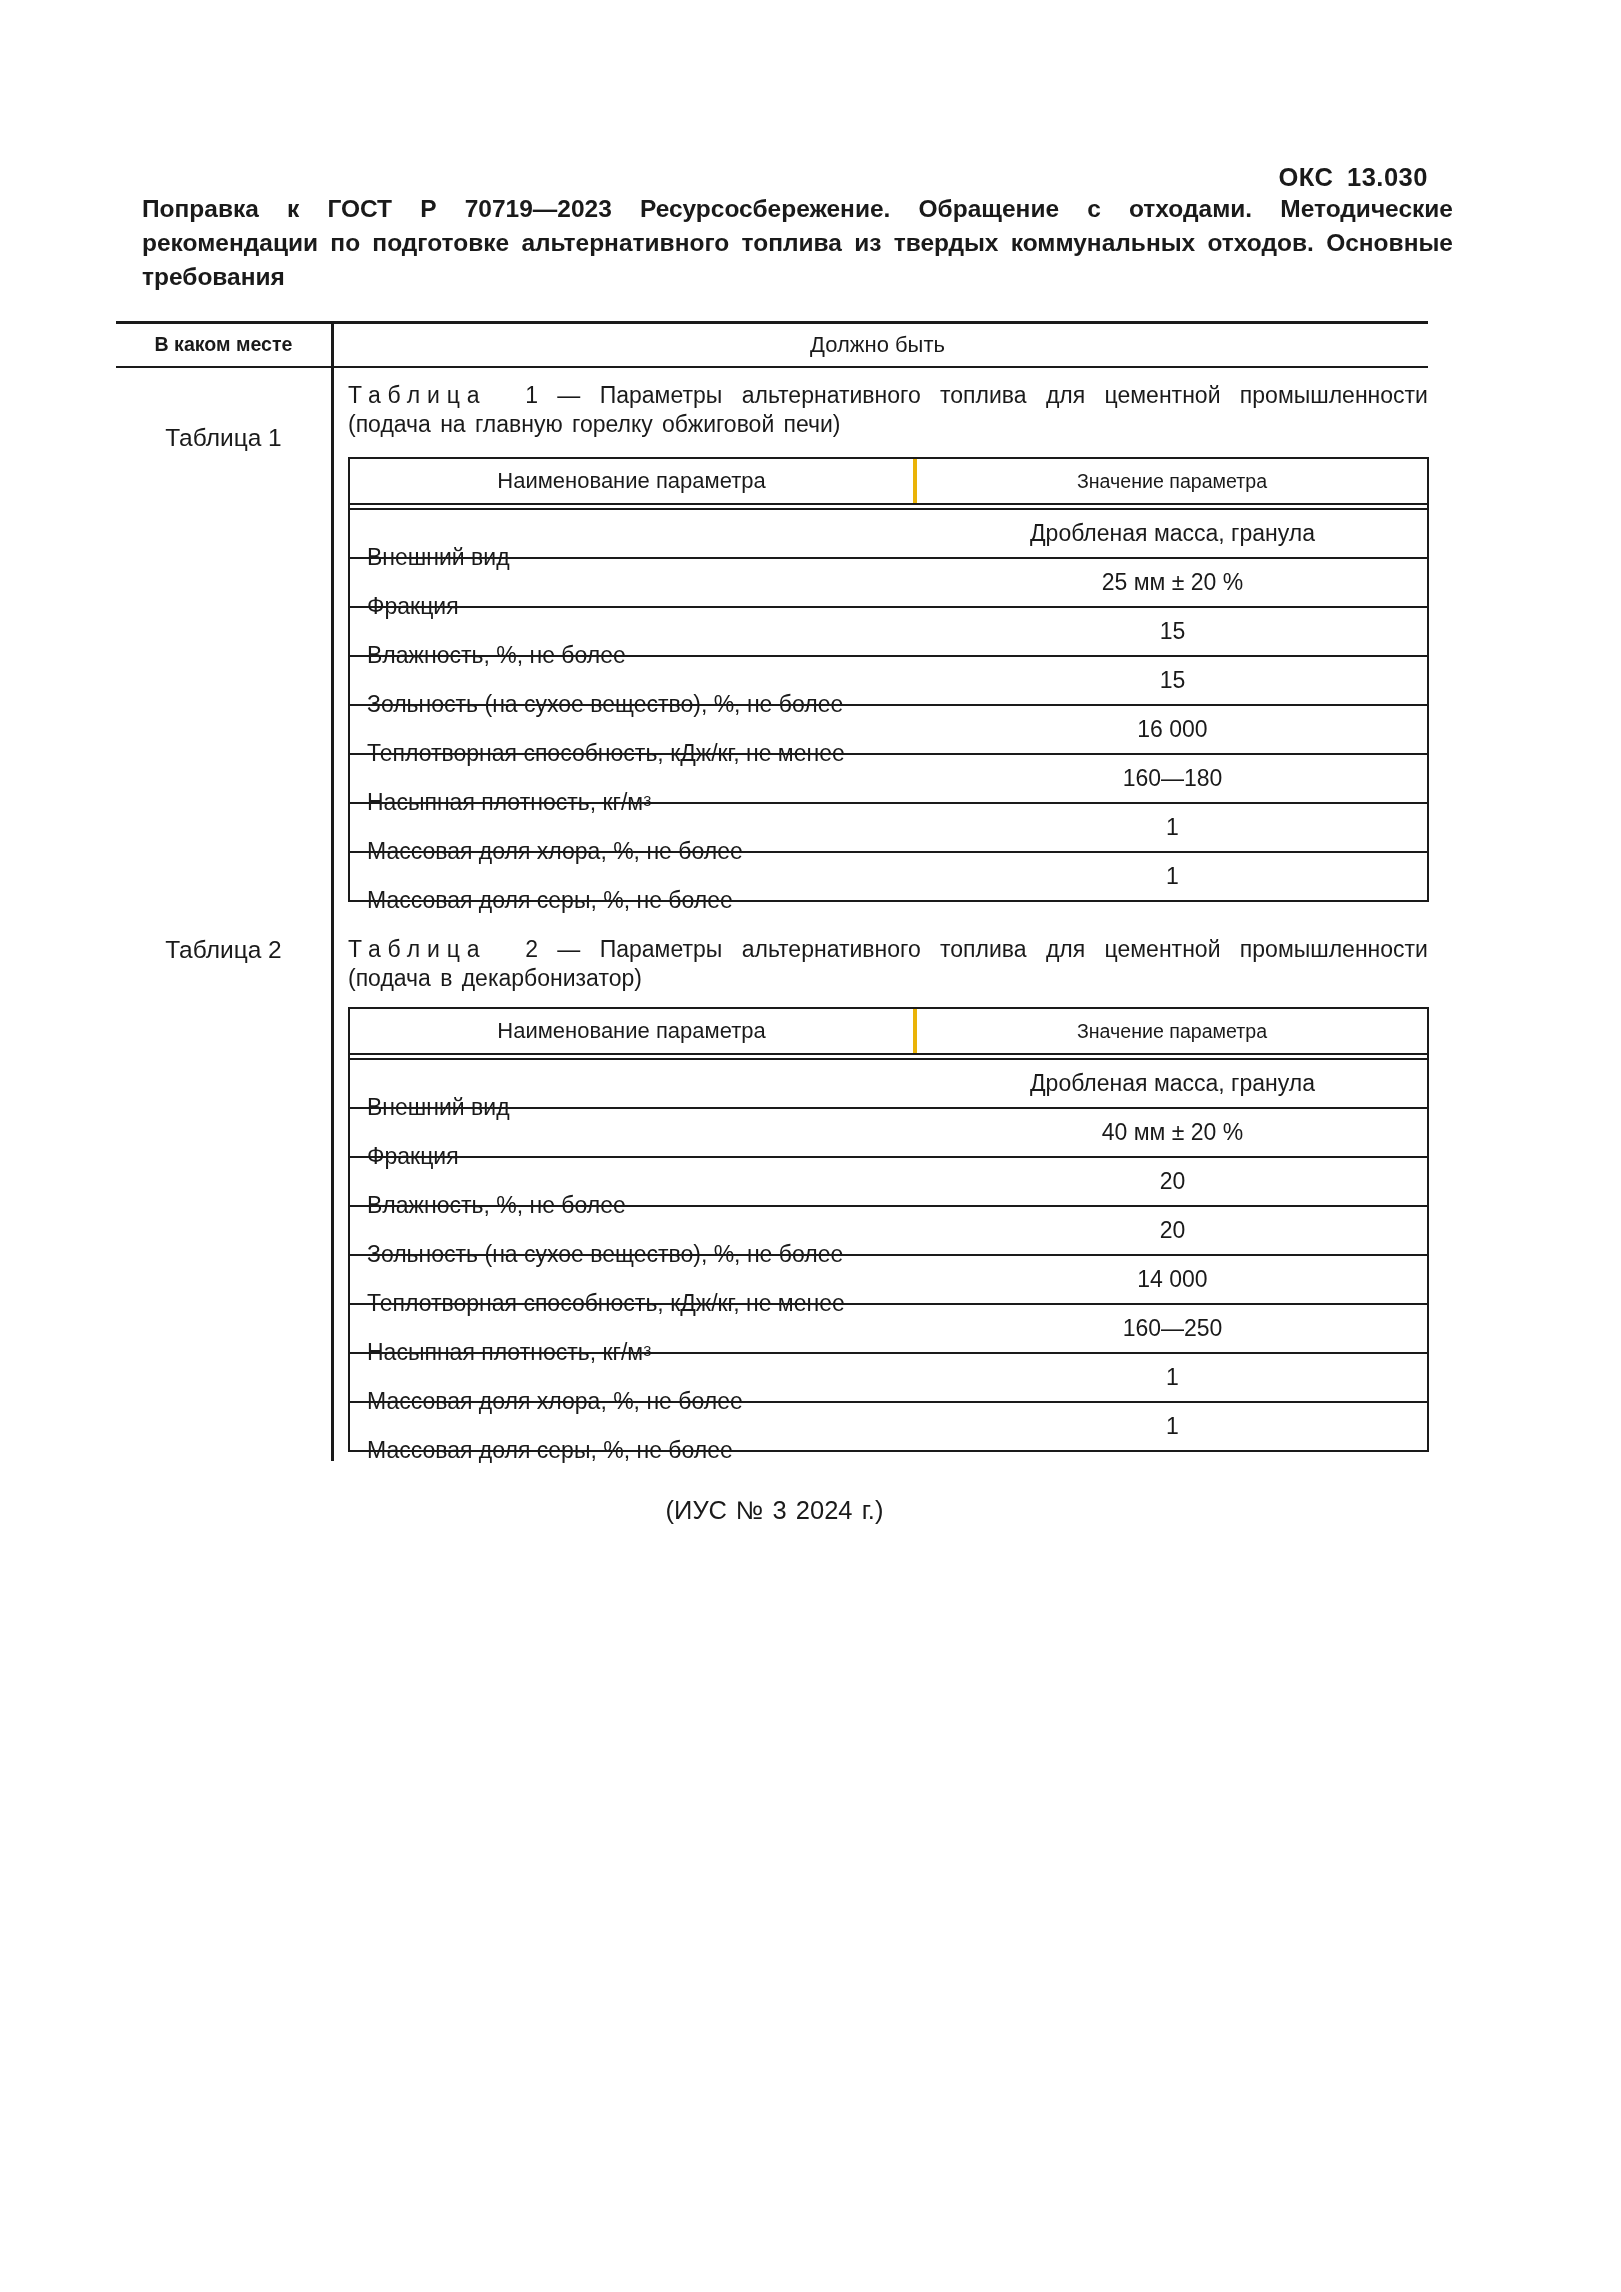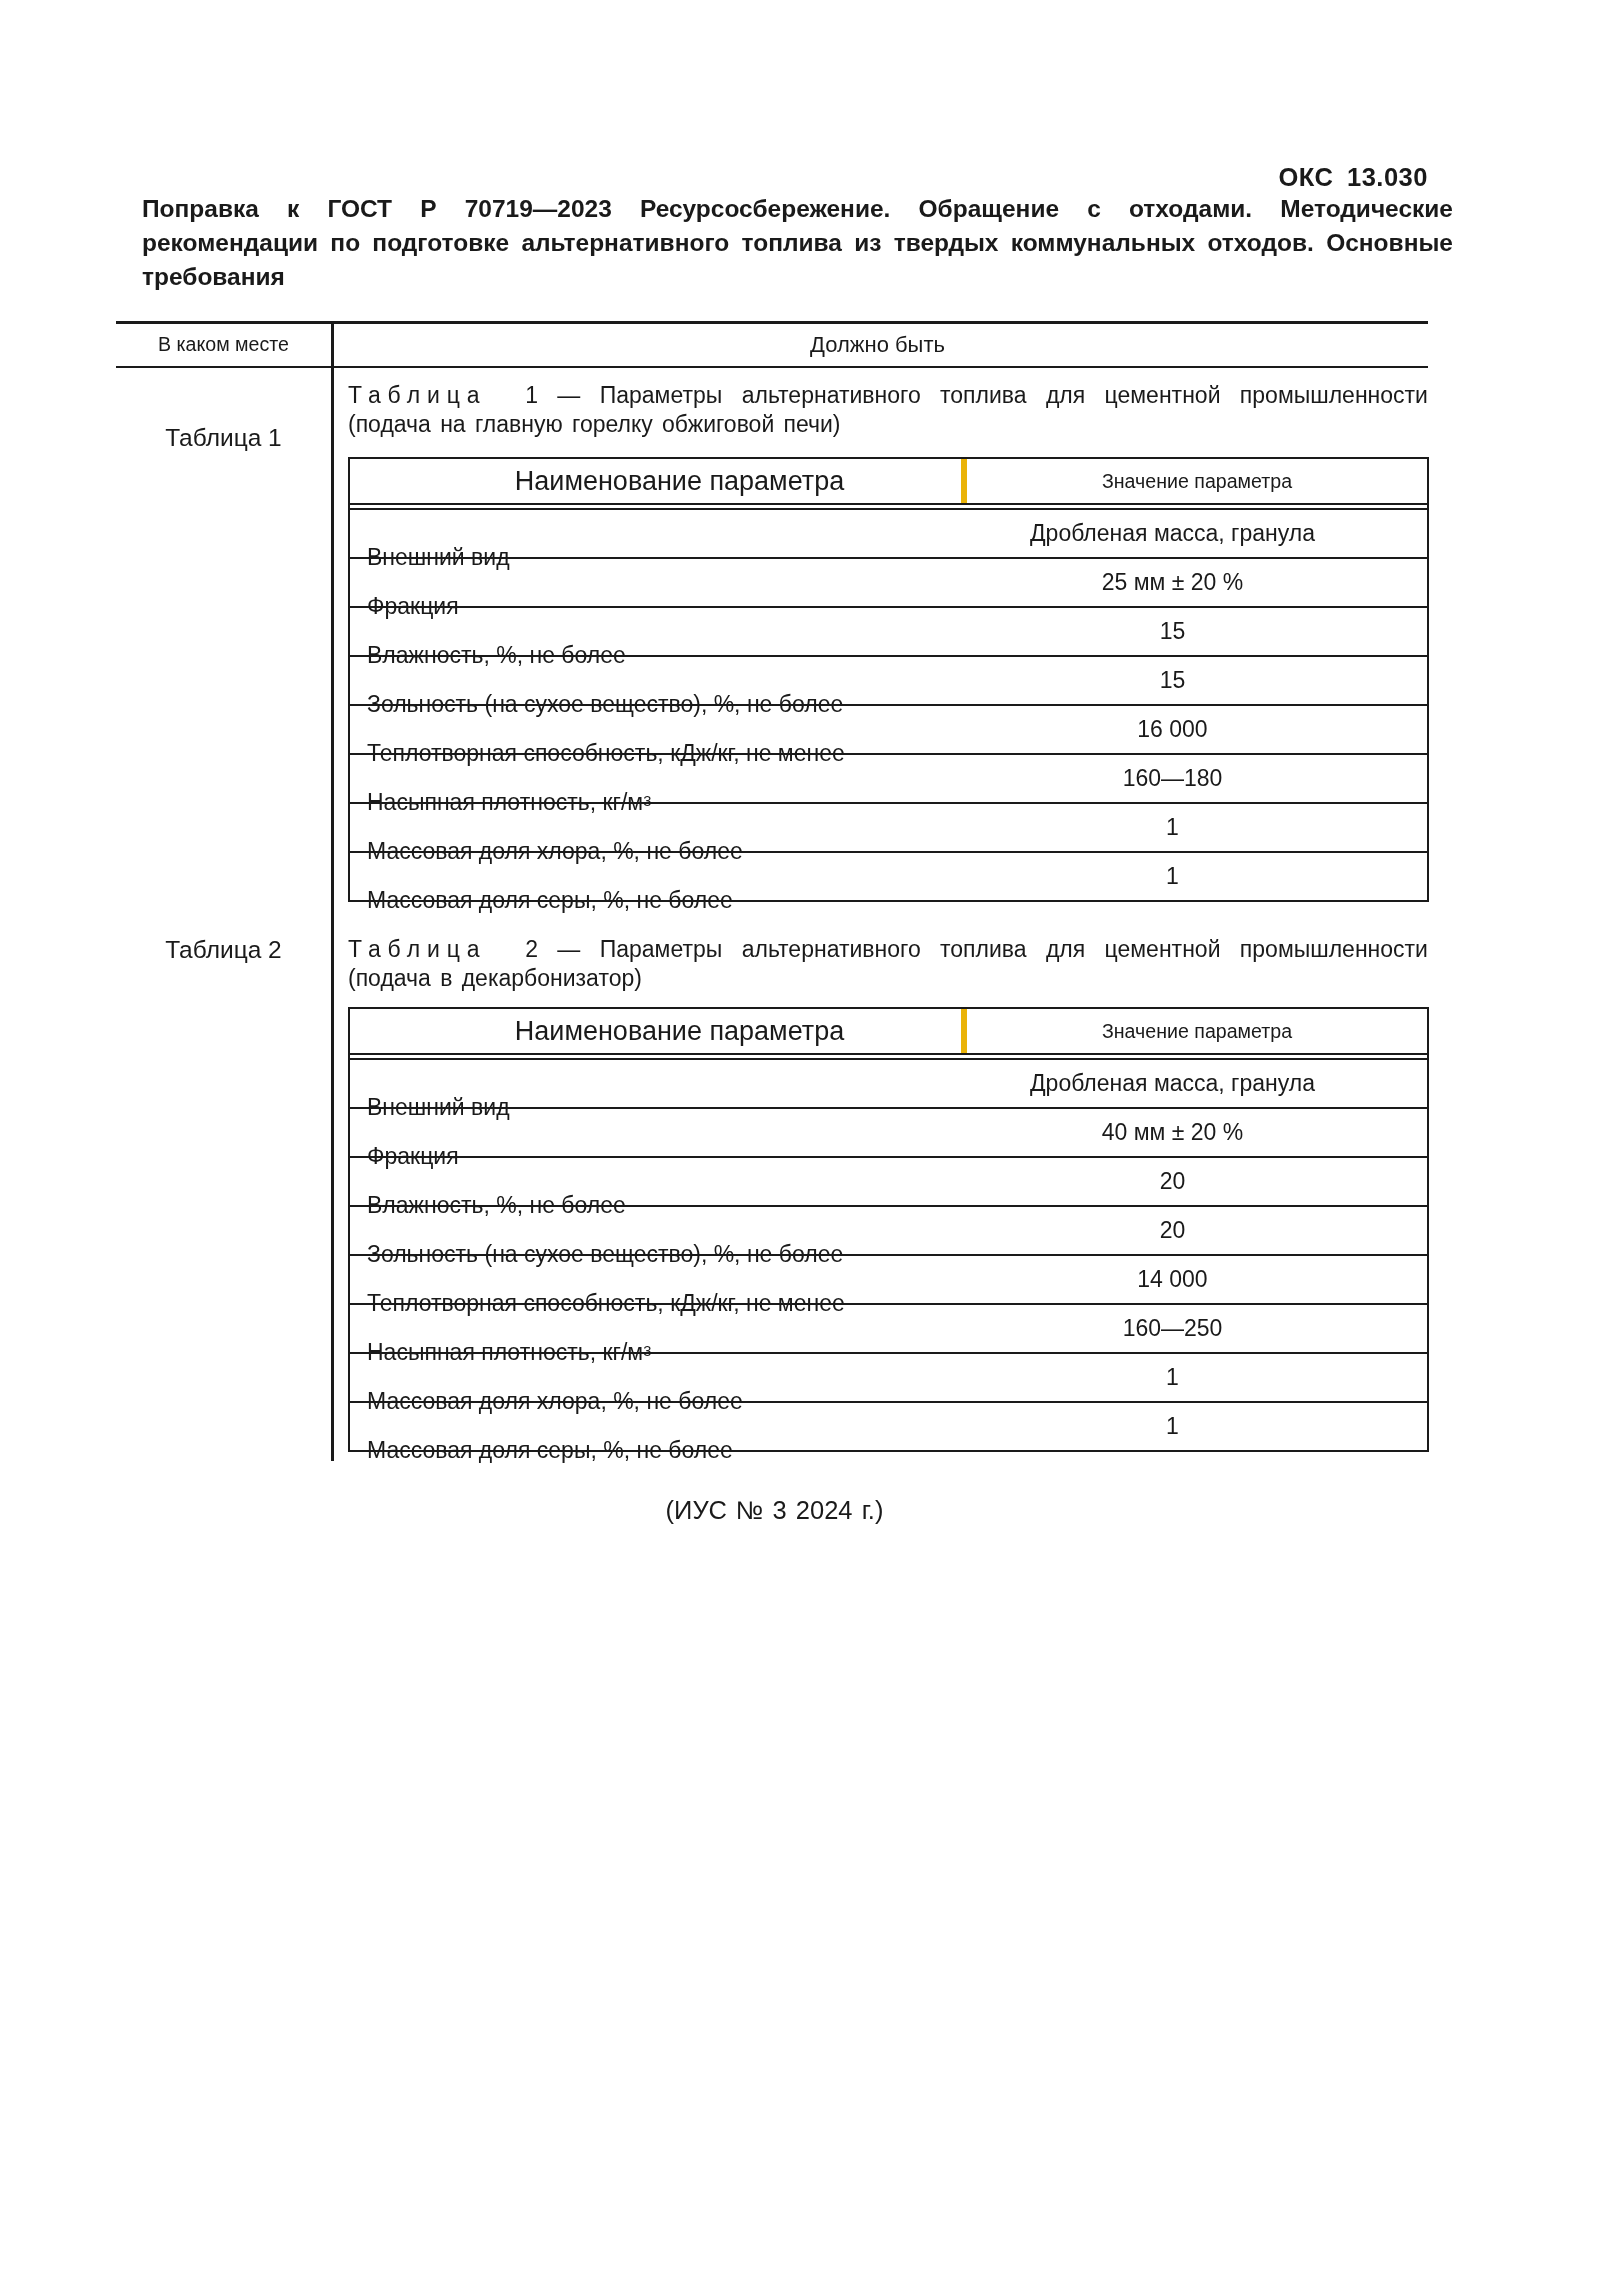--- a/index.html
+++ b/index.html
@@ -5,31 +5,31 @@
   html, body { margin: 0; padding: 0; background: #ffffff; }
   body { width: 1621px; height: 2293px; position: relative; overflow: hidden;
          font-family: "Liberation Sans", sans-serif; color: #1a1a1a; }
   .okc { position: absolute; right: 193px; top: 163px; font-size: 25.5px; font-weight: bold; letter-spacing: 0.5px; word-spacing: 5.9px; }
   .title { position: absolute; left: 117px; top: 192px; width: 1311px; font-size: 24.5px; font-weight: bold;
            line-height: 34px; text-align: justify; text-align-last: left; word-spacing: 3.9px; margin-left: 25px; }
   .outer { position: absolute; left: 116px; top: 321px; width: 1312px; }
   .outer-top { position: absolute; left: 0; top: 0; width: 1312px; height: 2.9px; background: #1a1a1a; }
   .outer-head-bottom { position: absolute; left: 0; top: 45px; width: 1312px; height: 2px; background: #1a1a1a; }
   .outer-divider { position: absolute; left: 215px; top: 0; width: 2.9px; height: 1140px; background: #1a1a1a; }
-  .outer-h-left { position: absolute; left: 0; top: 2.9px; width: 215px; height: 42px; display: flex; align-items: center; justify-content: center; font-size: 19.6px; }
+  .outer-h-left { position: absolute; left: 0; top: 2.9px; width: 215px; height: 42px; display: flex; align-items: center; justify-content: center; font-size: 19.6px; font-weight: bold; }
   .outer-h-right { position: absolute; left: 214px; top: 2.9px; width: 1095px; height: 42px; display: flex; align-items: center; justify-content: center; font-size: 22px; }
   .place-label { position: absolute; left: 0; width: 215px; text-align: center; font-size: 24.5px; }
   .caption { position: absolute; left: 232px; width: 1080px; font-size: 23px; line-height: 29px;
              text-align: justify; text-align-last: left; word-spacing: 2.9px; }
   .caption .spaced { letter-spacing: 6.9px; }
   .itable { position: absolute; left: 232px; width: 1081px; border: 2.9px solid #1a1a1a; box-sizing: border-box; }
   .ihead { display: flex; height: 44px; border-bottom: 2px solid #1a1a1a; }
   .ihead-gap { height: 2.9px; border-bottom: 2px solid #1a1a1a; }
   .ihead div, .irow div { display: flex; align-items: center; }
-  .ihead .c1 { width: 563px; border-right: 6px solid #eab308; justify-content: center; font-size: 27px; margin-left: 48px; }
+  .ihead .c1 { width: 563px; border-right: 4px solid #eab308; justify-content: center; font-size: 22px; }
   .ihead .c2 { flex: 1; justify-content: center; font-size: 19.6px; }
   .irow { display: flex; height: 47px; border-top: 2.5px solid #1a1a1a; }
   .irow.first { border-top: none; }
   .irow .c1 { width: 549px; padding-left: 17px; border-right: 2px solid #1a1a1a; font-size: 23px; margin-top: 48px; }
   .irow .c2 { flex: 1; justify-content: center; font-size: 23px; }
   sup { font-size: 14.7px; position: relative; top: -2px; }
   .footer { position: absolute; left: 0; width: 1549px; top: 1496px; text-align: center; font-size: 25.5px; word-spacing: 2px; }
 </style>
 </head>
 <body>

